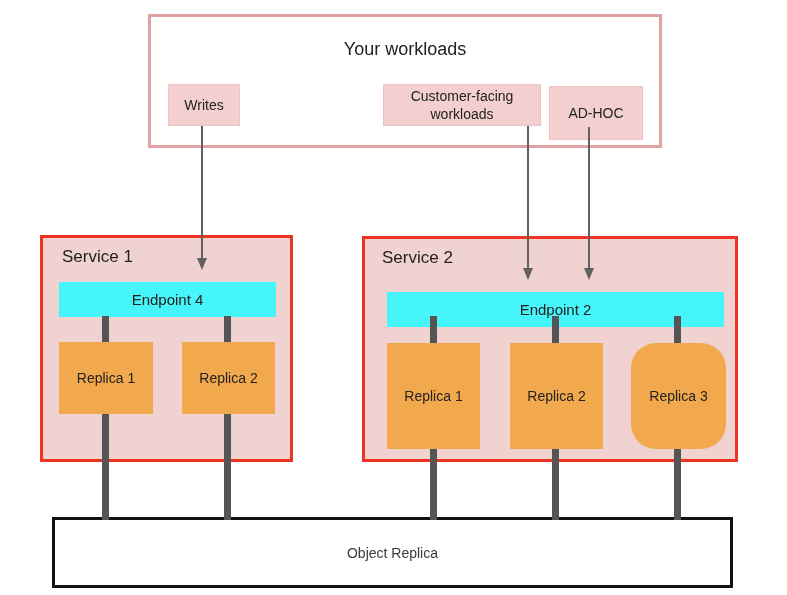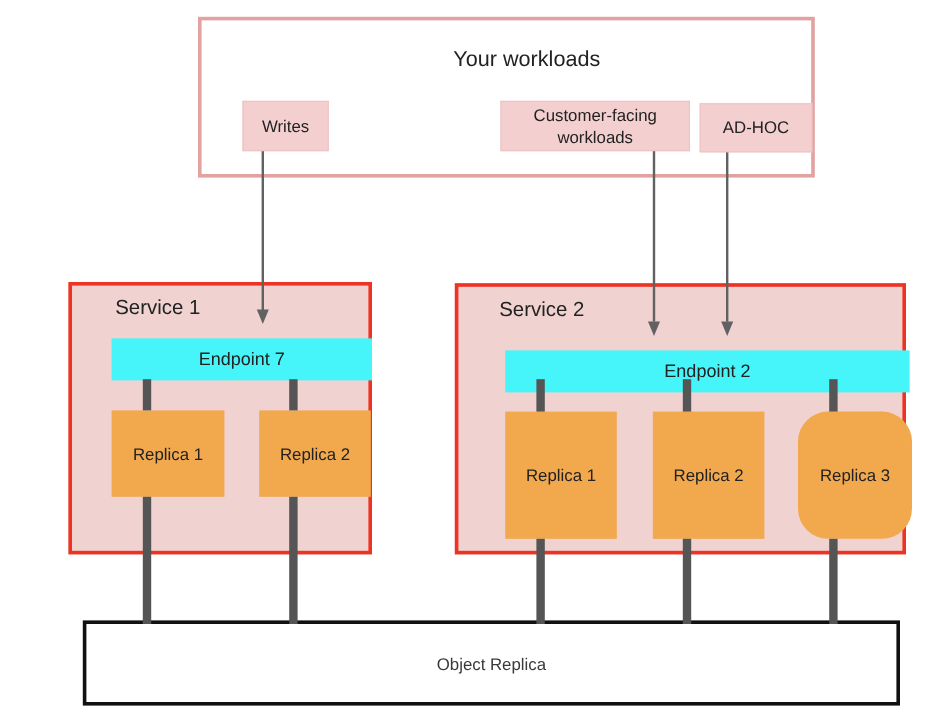--- a/index.html
+++ b/index.html
@@ -8,21 +8,21 @@
     font-family: "Liberation Sans", "DejaVu Sans", sans-serif;
     color: var(--text, #262626);
   }
   #canvas {
     position: relative;
     width: 787px;
     height: 595px;
     background: #ffffff;
     overflow: hidden;
   }
-  .abs { position: absolute; margin-left: 17px; }
+  .abs { position: absolute; }
 
   
   .workloads-box {
     border: 3px solid var(--workloads-border, #E2A2A2);
     background: #ffffff;
     z-index: 1;
   }
   .workloads-title {
     width: 100%;
     text-align: center;
@@ -107,35 +107,35 @@
 </style>
 </head>
 <body>
 
 <div id="canvas">
 
   <div class="abs workloads-box" style="left:148px; top:14px; width:514px; height:134px;">
     <div class="abs workloads-title" style="top:22px; left:0;">Your workloads</div>
     <div class="abs workload-item" style="left:17px; top:67px; width:72px; height:42px;">Writes</div>
     <div class="abs workload-item" style="left:232px; top:67px; width:158px; height:42px;">Customer-facing workloads</div>
-    <div class="abs workload-item" style="left:398px; top:69px; width:94px; height:41px;">AD-HOC</div>
+    <div class="abs workload-item" style="left:398px; top:69px; width:94px; height:54px;">AD-HOC</div>
   </div>
 
   <div class="abs arrow-line" style="left:201px; top:126px; height:133px;"></div>
   <div class="abs arrowhead" style="left:197px; top:258px;"></div>
 
   <div class="abs arrow-line" style="left:527px; top:126px; height:142px;"></div>
   <div class="abs arrowhead" style="left:523px; top:268px;"></div>
 
   <div class="abs arrow-line" style="left:588px; top:127px; height:141px;"></div>
   <div class="abs arrowhead" style="left:584px; top:268px;"></div>
 
   <div class="abs service-box" style="left:40px; top:235px; width:253px; height:227px;">
     <div class="abs service-label" style="left:19px; top:9px;">Service 1</div>
-    <div class="abs endpoint-bar" style="left:16px; top:44px; width:217px; height:35px;">Endpoint 7</div>
+    <div class="abs endpoint-bar" style="left:16px; top:44px; width:217px; height:35px;">Endpoint 4</div>
     <div class="abs replica-box" style="left:16px; top:104px; width:94px; height:72px;">Replica 1</div>
     <div class="abs replica-box" style="left:139px; top:104px; width:93px; height:72px;">Replica 2</div>
   </div>
 
   <div class="abs service-box" style="left:362px; top:236px; width:376px; height:226px;padding-left:36px;">
     <div class="abs service-label" style="left:17px; top:9px;">Service 2</div>
     <div class="abs endpoint-bar" style="left:22px; top:53px; width:337px; height:35px;text-align:center;">Endpoint 2</div>
     <div class="abs replica-box" style="left:22px; top:104px; width:93px; height:106px;">Replica 1</div>
     <div class="abs replica-box" style="left:145px; top:104px; width:93px; height:106px;">Replica 2</div>
     <div class="abs replica-box" style="left:266px; top:104px; width:95px; height:106px;border-radius:25px;">Replica 3</div>

